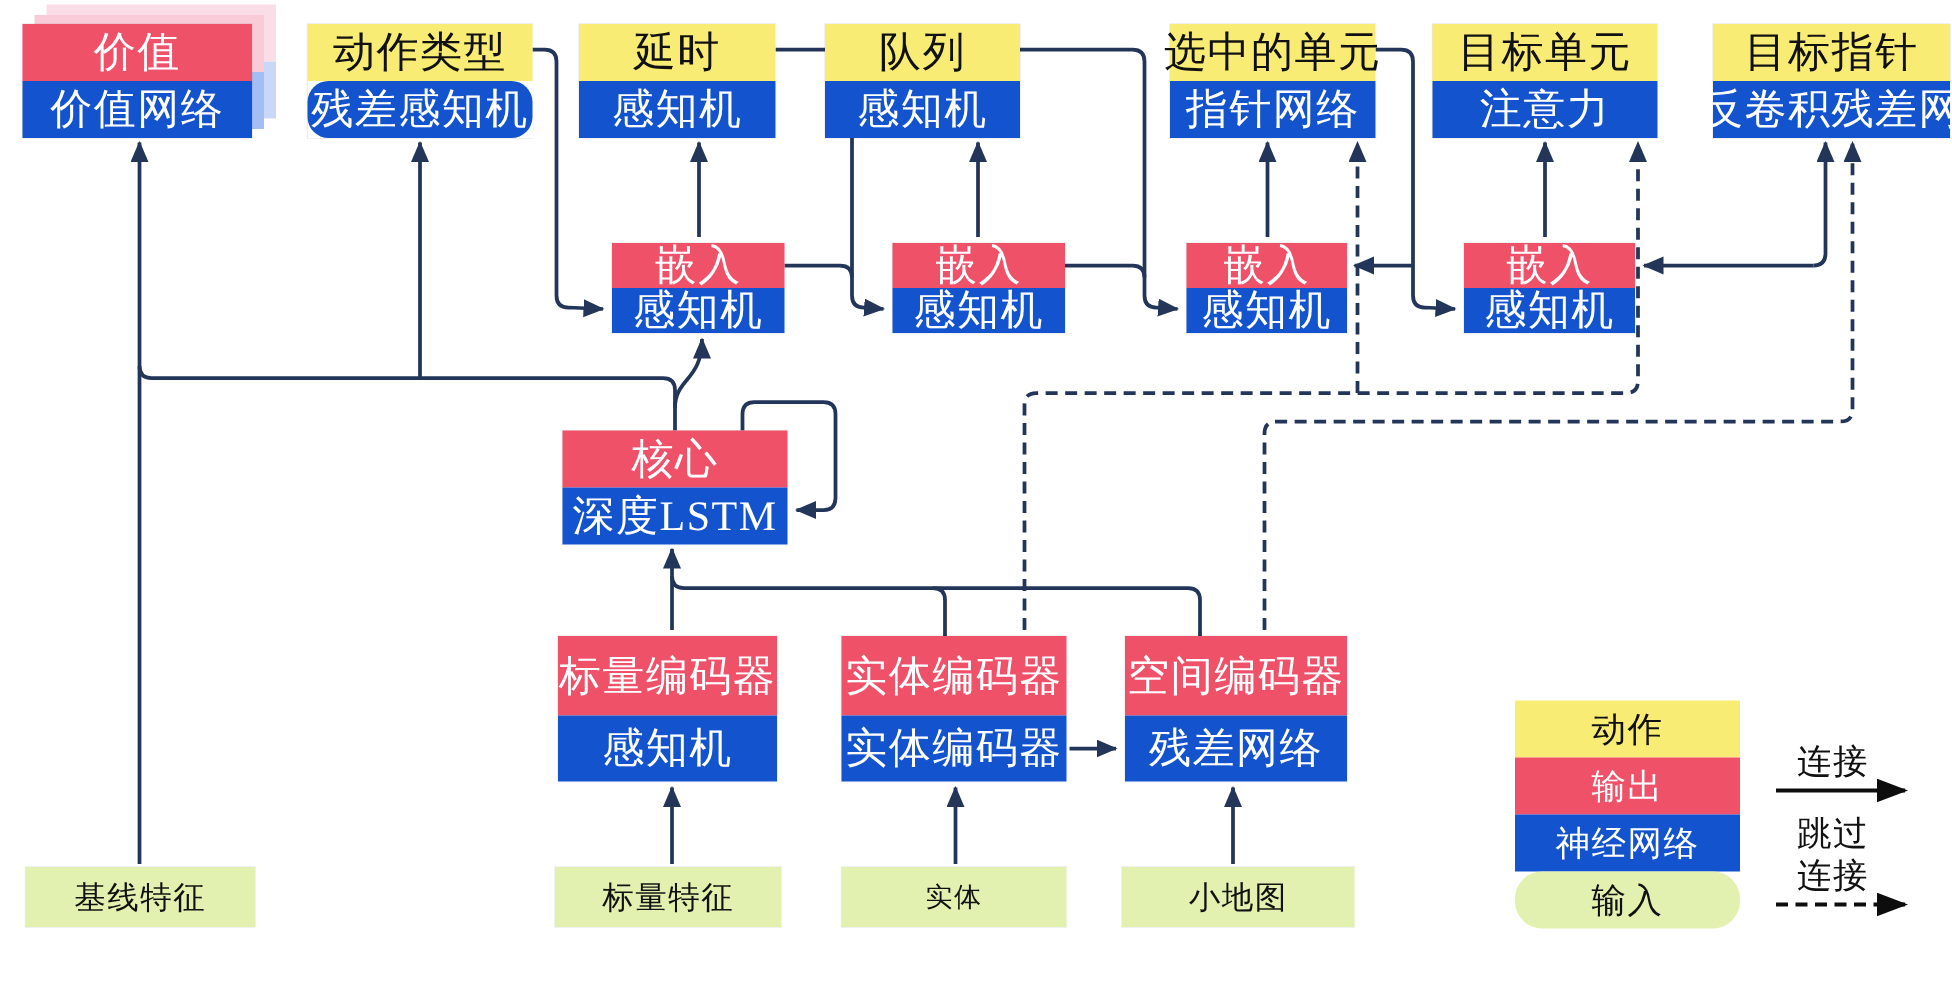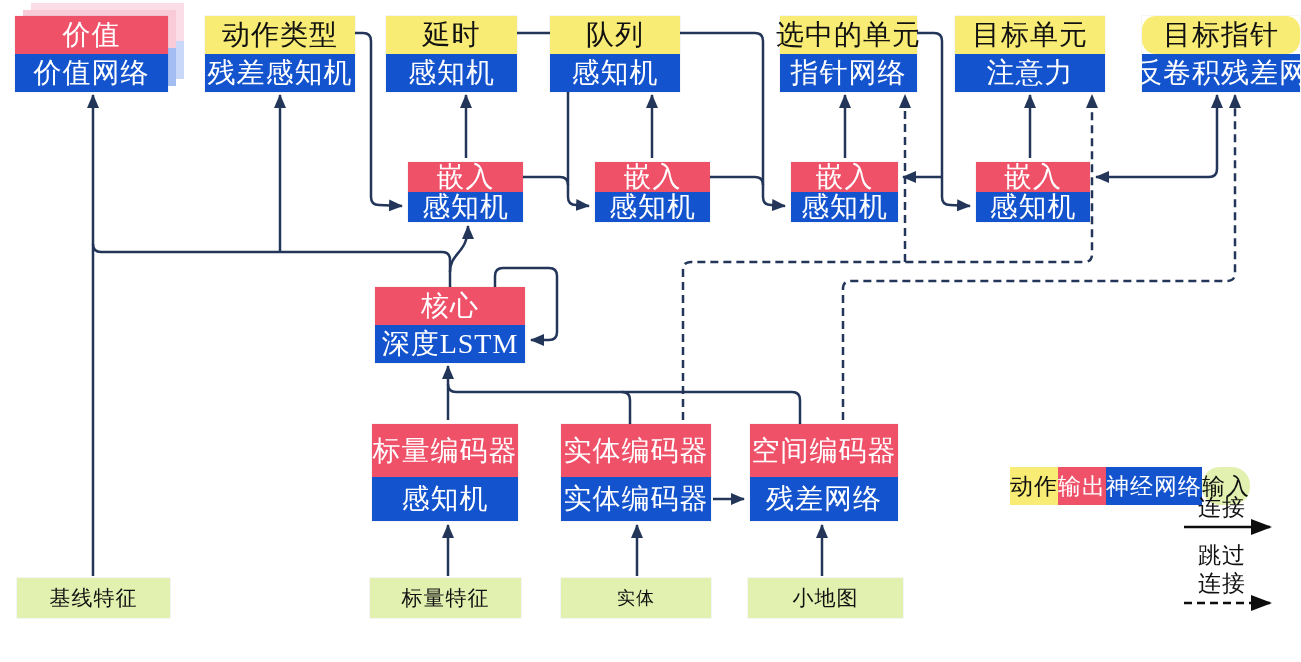--- a/index.html
+++ b/index.html
@@ -21,21 +21,21 @@
   .node{position:absolute;z-index:3;display:flex;flex-direction:column;
         box-shadow:0 0 0 0.5px rgba(0,0,0,.08);}
   .sec{display:flex;align-items:center;justify-content:center;white-space:nowrap;
        font-size:28px;letter-spacing:1px;}
   .sec-action{background:var(--action-yellow);color:#111;}
   .sec-output{background:var(--output-red);color:#fff;}
   .sec-nn{background:var(--nn-blue);color:#fff;}
   .sec-input{background:var(--input-green);color:#111;}
   .shadow-layer{position:absolute;z-index:2;display:flex;flex-direction:column;}
   .shadow-layer div{flex:1;}
-  .legend-box{position:absolute;z-index:3;display:flex;flex-direction:row;}
+  .legend-box{position:absolute;z-index:3;display:flex;flex-direction:column;}
   .legend-box .sec{font-size:23px;}
   .legend-label{position:absolute;z-index:3;font-size:23px;color:#111;
                 white-space:nowrap;letter-spacing:1px;}
 </style>
 </head>
 <body>
 
 <div class="canvas">
 
   <svg class="wires" width="1301" height="662" viewBox="0 0 1301 662">
@@ -115,40 +115,40 @@
     <div style="background:var(--shadow-pink-near);"></div>
     <div style="background:var(--shadow-blue-near);"></div>
   </div>
 
   <div class="node" style="left:15px;top:16px;width:153px;height:76px;">
     <div class="sec sec-output" style="height:38px;">价值</div>
     <div class="sec sec-nn" style="height:38px;">价值网络</div>
   </div>
   <div class="node" style="left:205px;top:16px;width:150px;height:76px;">
     <div class="sec sec-action" style="height:38px;">动作类型</div>
-    <div class="sec sec-nn" style="height:38px;">残差感知机</div>
+    <div class="sec sec-nn" style="height:38px;border-radius:14px;">残差感知机</div>
   </div>
   <div class="node" style="left:386px;top:16px;width:131px;height:76px;">
     <div class="sec sec-action" style="height:38px;">延时</div>
     <div class="sec sec-nn" style="height:38px;">感知机</div>
   </div>
   <div class="node" style="left:550px;top:16px;width:130px;height:76px;">
     <div class="sec sec-action" style="height:38px;">队列</div>
     <div class="sec sec-nn" style="height:38px;">感知机</div>
   </div>
   <div class="node" style="left:780px;top:16px;width:137px;height:76px;">
     <div class="sec sec-action" style="height:38px;">选中的单元</div>
     <div class="sec sec-nn" style="height:38px;">指针网络</div>
   </div>
   <div class="node" style="left:955px;top:16px;width:150px;height:76px;">
     <div class="sec sec-action" style="height:38px;">目标单元</div>
     <div class="sec sec-nn" style="height:38px;">注意力</div>
   </div>
   <div class="node" style="left:1142px;top:16px;width:158px;height:76px;">
-    <div class="sec sec-action" style="height:38px;border-radius:14px;">目标指针</div>
+    <div class="sec sec-action" style="height:38px;">目标指针</div>
     <div class="sec sec-nn" style="height:38px;">反卷积残差网</div>
   </div>
 
   <div class="node" style="left:408px;top:162px;width:115px;height:60px;">
     <div class="sec sec-output" style="height:30px;">嵌入</div>
     <div class="sec sec-nn" style="height:30px;">感知机</div>
   </div>
   <div class="node" style="left:595px;top:162px;width:115px;height:60px;">
     <div class="sec sec-output" style="height:30px;">嵌入</div>
     <div class="sec sec-nn" style="height:30px;">感知机</div>

